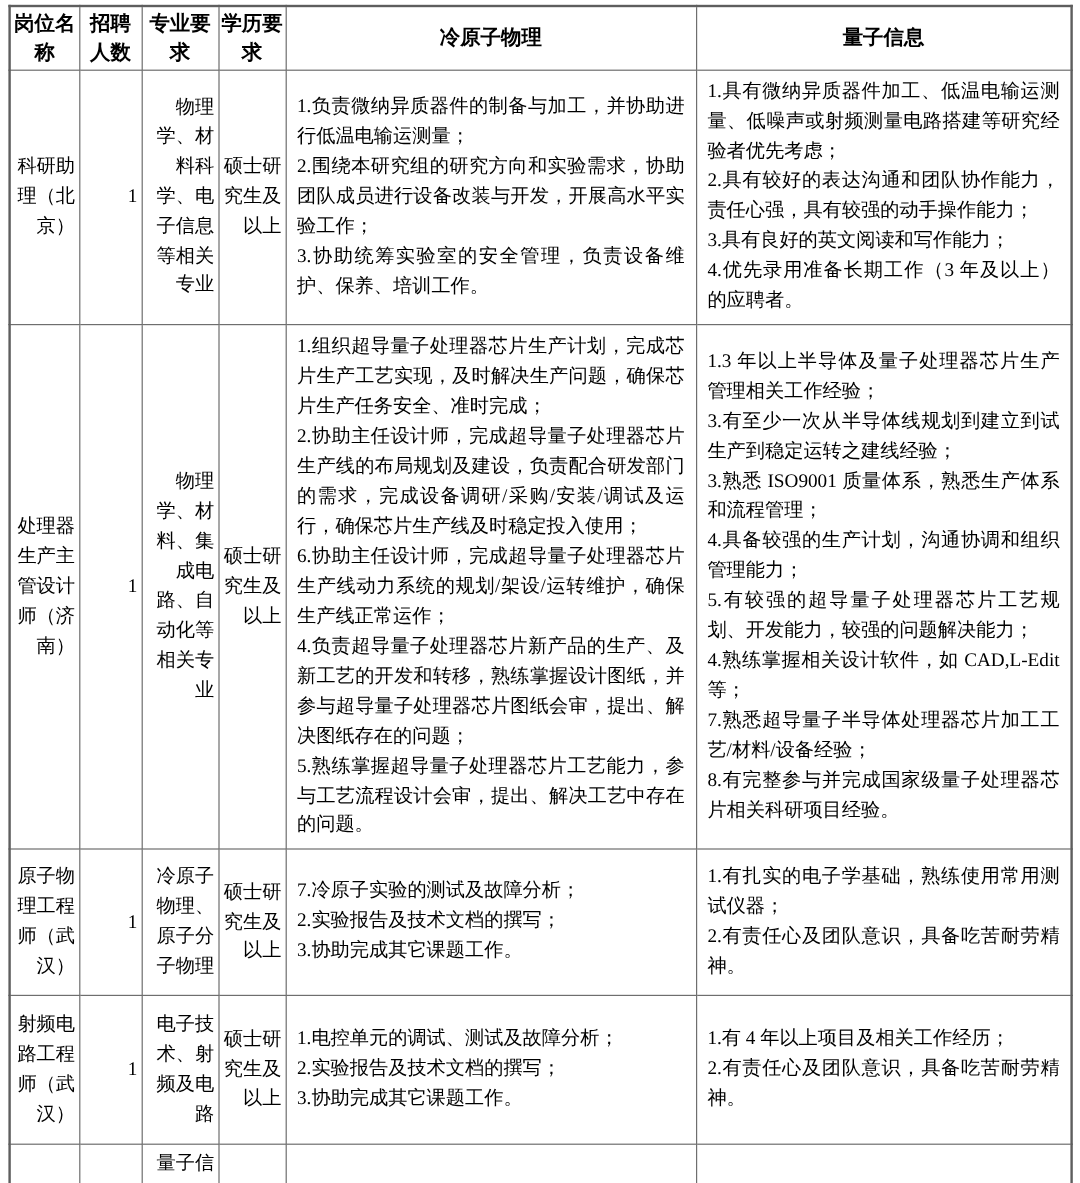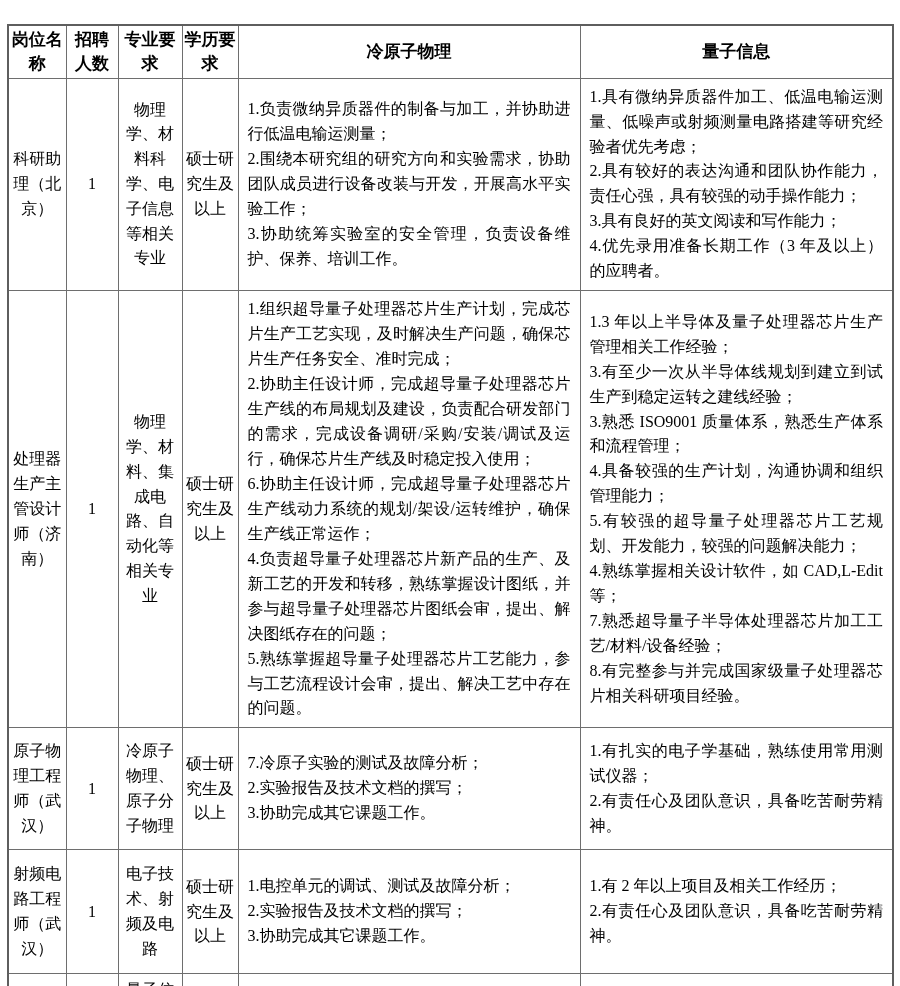--- a/index.html
+++ b/index.html
@@ -6,21 +6,21 @@
     margin: 0;
     padding: 0;
     background: #ffffff;
     color: #000000;
     font-family: "Liberation Serif", "DejaVu Serif", serif;
   }
   .page {
     width: 900px;
     height: 986px;
     box-sizing: border-box;
-    padding: 24px 7px;
+    padding: 4px 7px;
     background: #ffffff;
   }
   table.recruit {
     border-collapse: collapse;
     table-layout: fixed;
     width: 885px;
     border: 2px solid #5e5e5e;
   }
   table.recruit th,
   table.recruit td {
@@ -31,21 +31,21 @@
   }
   th.hdr {
     font-weight: bold;
     font-size: 17px;
     line-height: 1.4;
     text-align: center;
     padding: 2px 2px;
     height: 48px;
   }
   td.c-center {
-    text-align: center;
+    text-align: right;
     font-size: 16px;
     line-height: 1.55;
     padding: 4px 3px;
   }
   td.c-text {
     text-align: justify;
     font-size: 16px;
     line-height: 1.56;
     padding: 6px 9px;
   }
@@ -142,21 +142,21 @@
         <td class="c-center">射频电路工程师（武汉）</td>
         <td class="c-center">1</td>
         <td class="c-center">电子技术、射频及电路</td>
         <td class="c-center">硕士研究生及以上</td>
         <td class="c-text">
             <div class="line-item">1.电控单元的调试、测试及故障分析；</div>
             <div class="line-item">2.实验报告及技术文档的撰写；</div>
             <div class="line-item">3.协助完成其它课题工作。</div>
           </td>
         <td class="c-text">
-            <div class="line-item">1.有 2 年以上项目及相关工作经历；</div>
+            <div class="line-item">1.有 4 年以上项目及相关工作经历；</div>
             <div class="line-item">2.有责任心及团队意识，具备吃苦耐劳精神。</div>
           </td>
       </tr>
       <tr class="r4">
         <td class="c-center">QKD 安全测试工程师（长沙）</td>
         <td class="c-center">2</td>
         <td class="c-center">量子信息、物理学、计算机科学与工程、控制科学与工程等</td>
         <td class="c-center">硕士研究生及以上</td>
         <td class="c-text"></td>
         <td class="c-text"></td>

